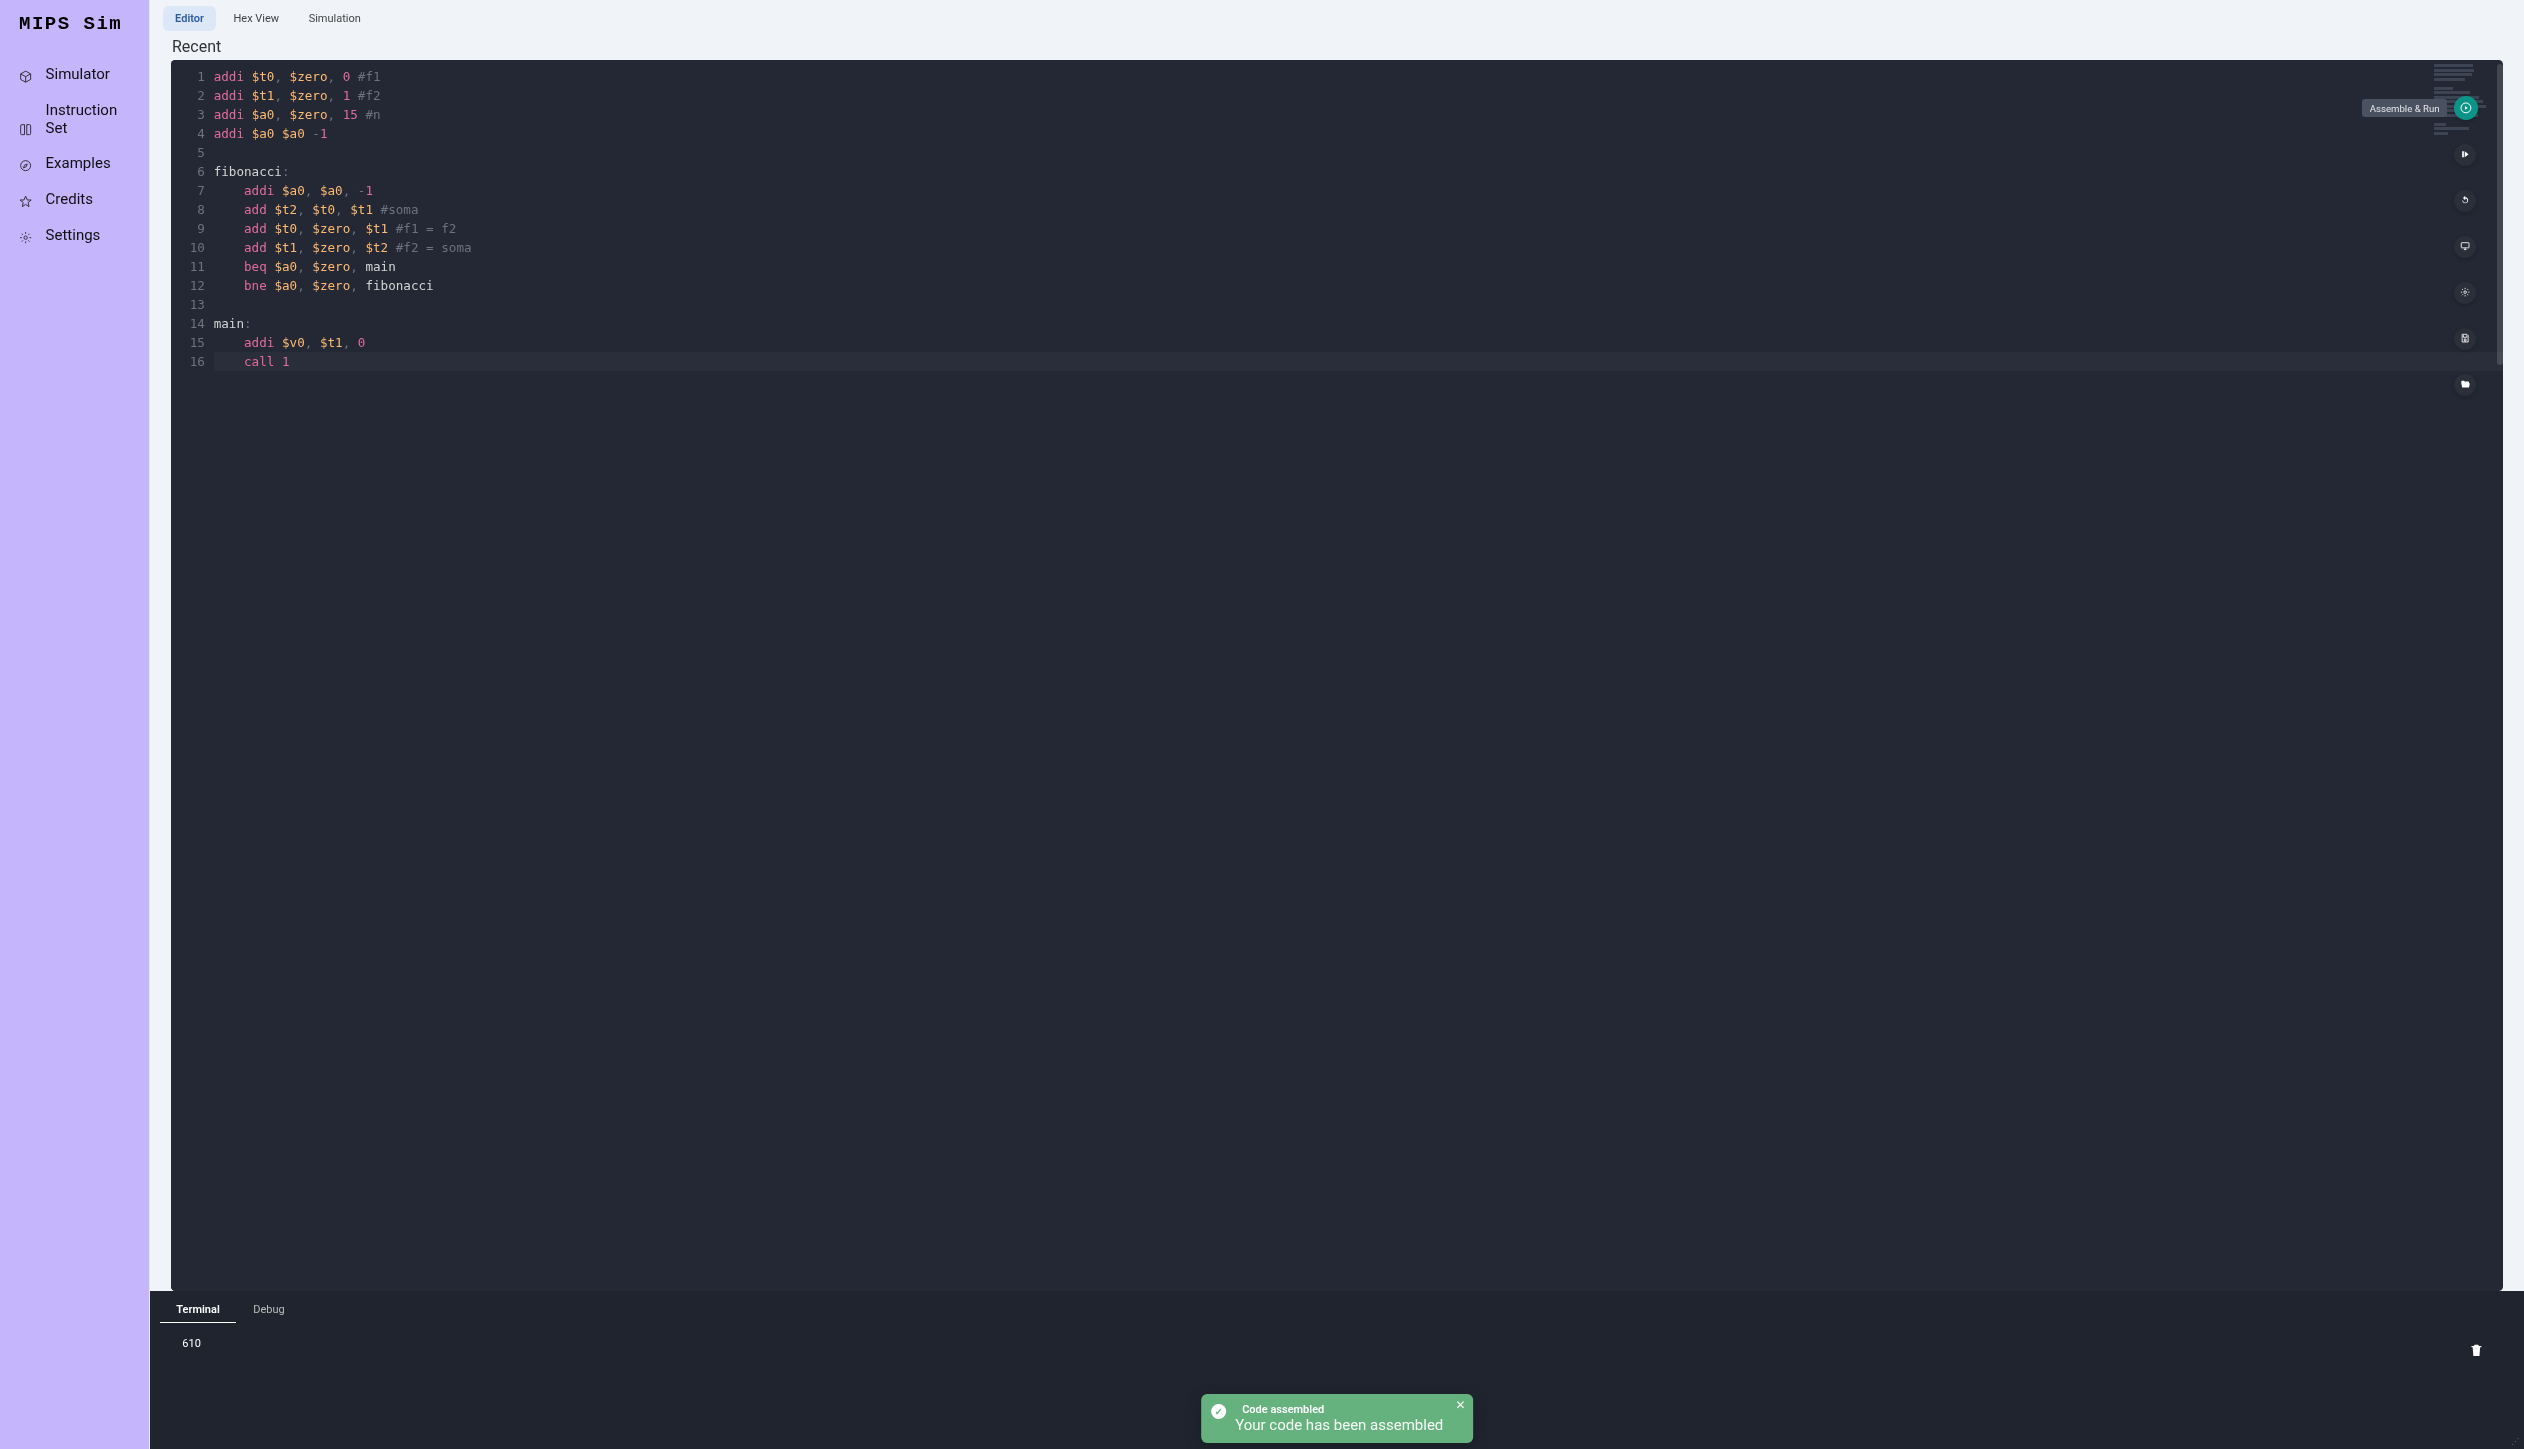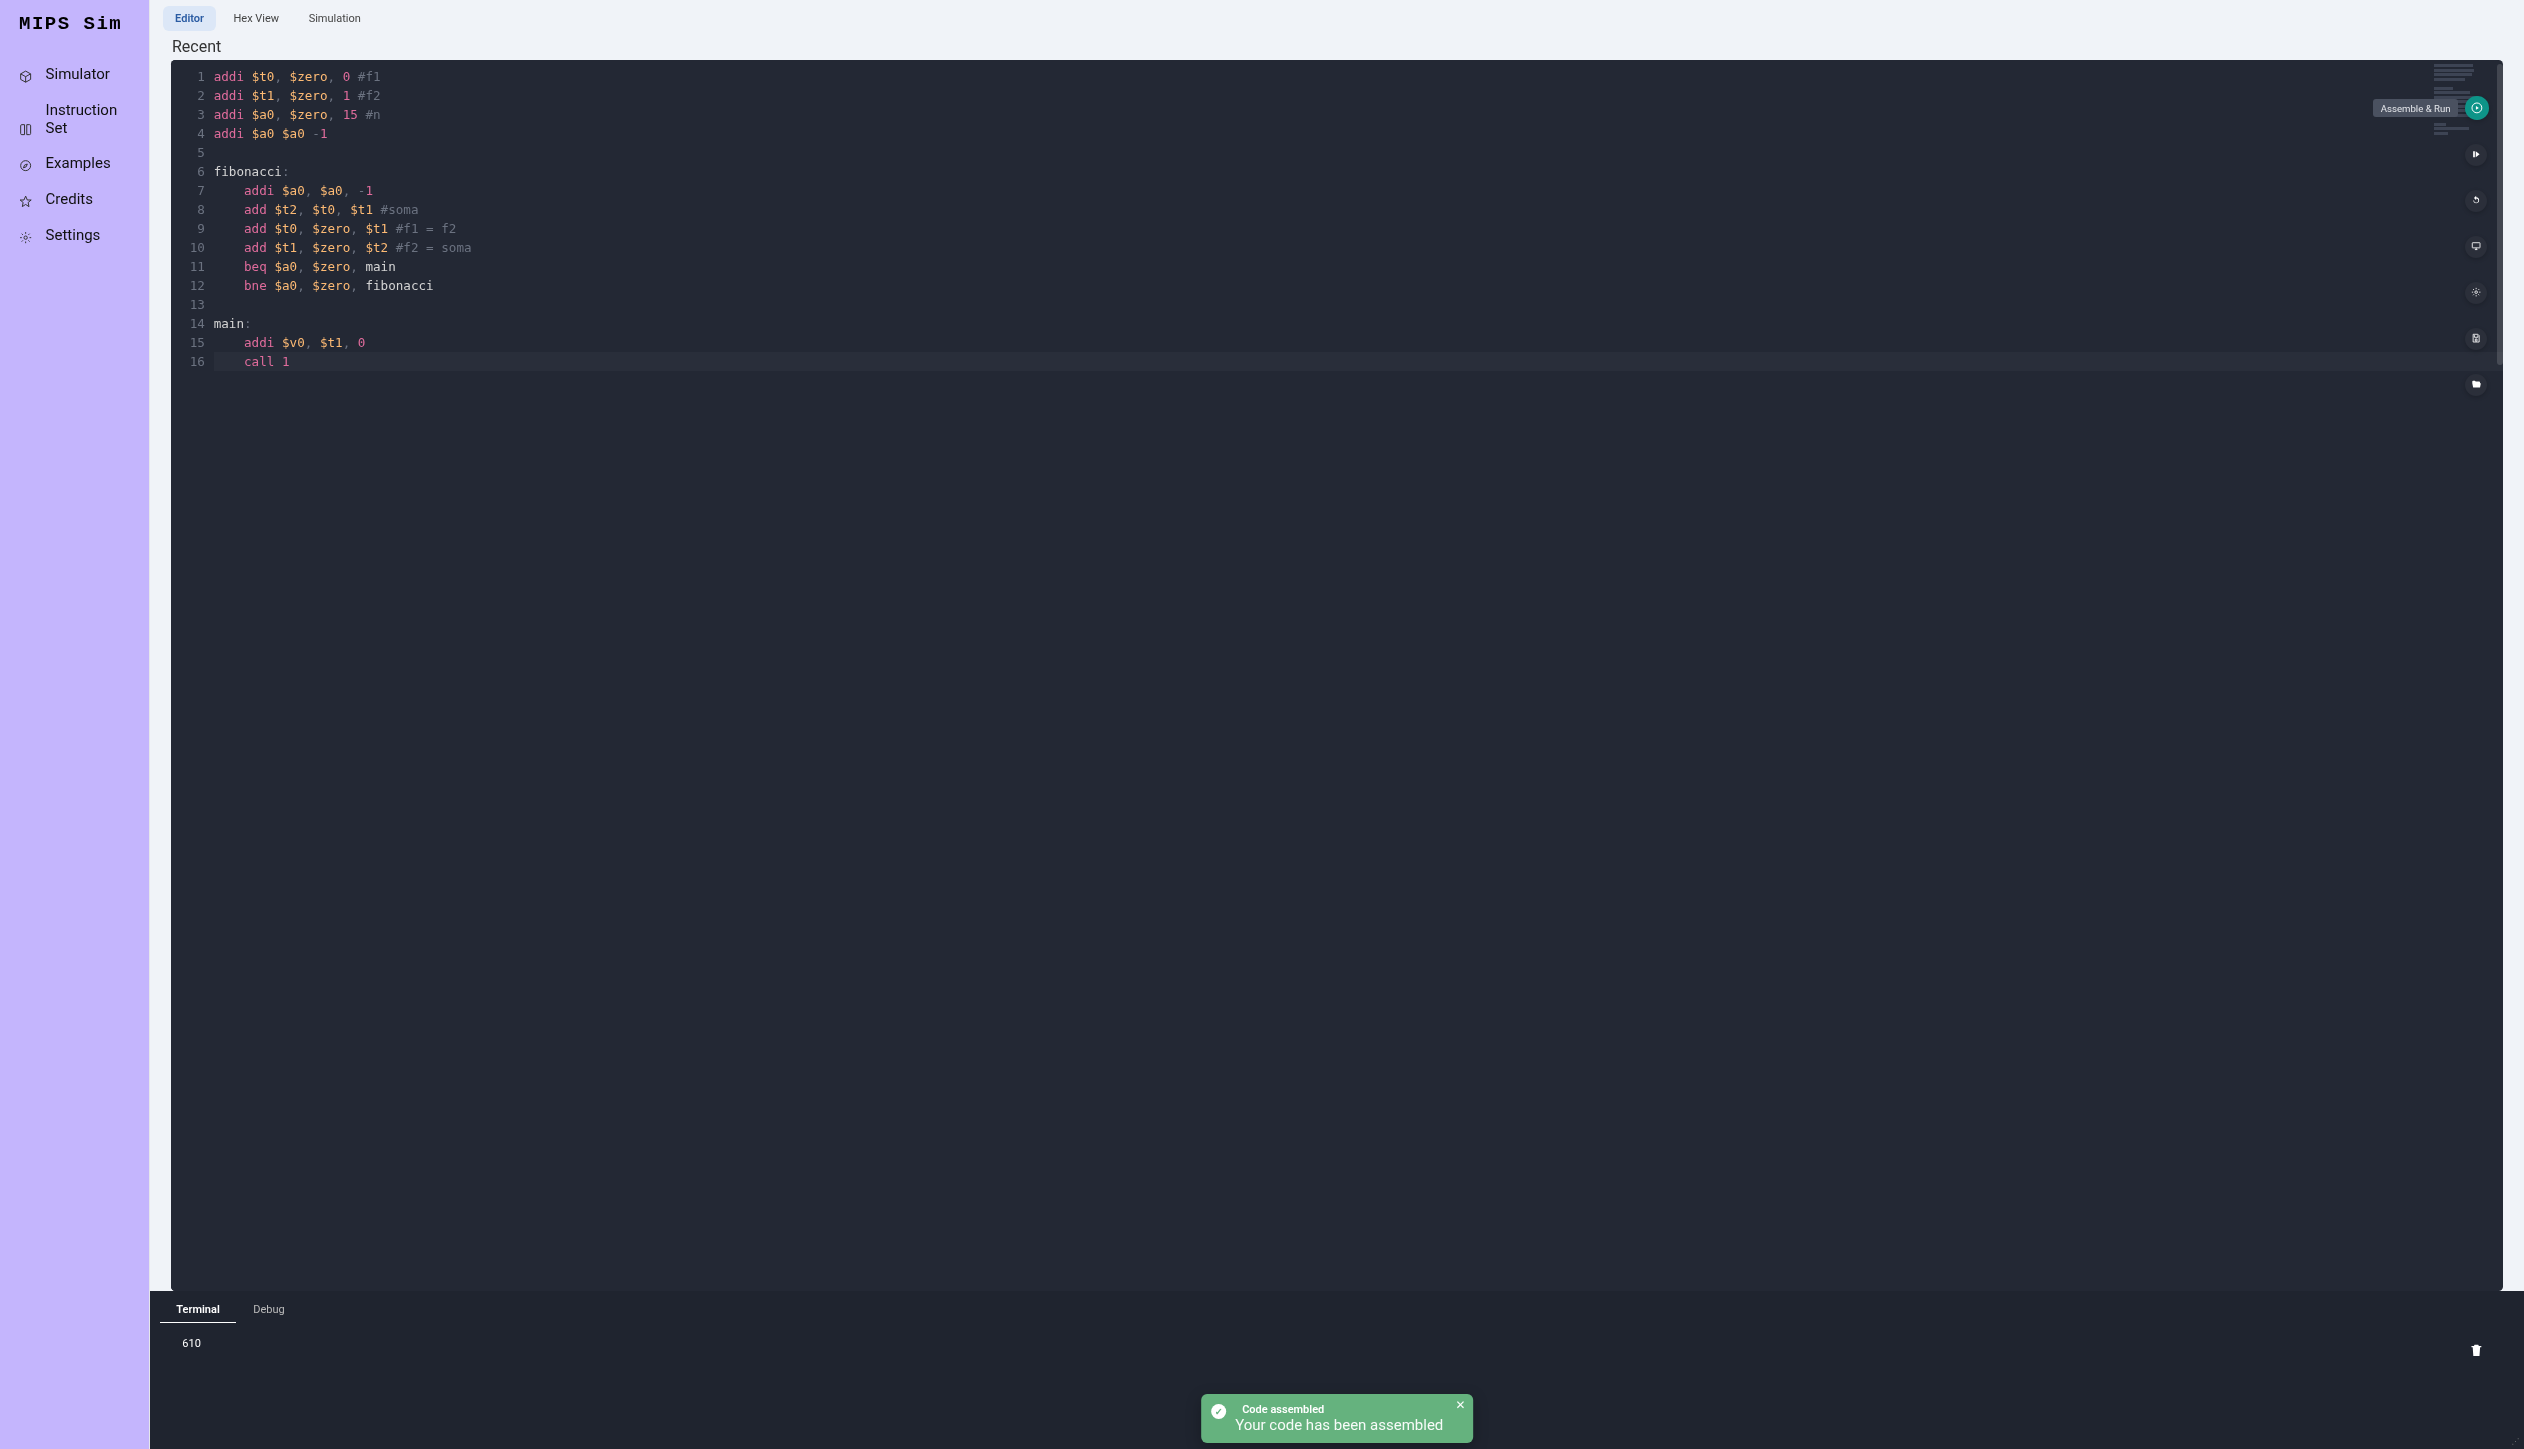--- a/index.html
+++ b/index.html
@@ -30,21 +30,21 @@
     .tok-reg { color: #fdba74; }
     .tok-num { color: #e06c9c; }
     .tok-cmt { color: #6b7280; }
     .tok-lbl { color: #d4d4d4; }
     .tok-punct { color: #6b7280; }
     .minimap { position: absolute; top: 4.4px; right: 4.4px; width: 65px; height: 81px; opacity: 0.25; }
     .minimap .mini-line { height: 3px; margin-bottom: 1.5px; background: #8a98b5; }
     .scroll-thumb { position: absolute; right: 0; top: 4.4px; width: 6.6px; height: 301px; background: rgba(255,255,255,0.14); border-radius: 3px; }
 
     
-    .fab-col { position: absolute; right: 35px; top: 96px; display: flex; flex-direction: column; gap: 24px; z-index: 5; }
+    .fab-col { position: absolute; right: 46px; top: 96px; display: flex; flex-direction: column; gap: 24px; z-index: 5; }
     .fab { width: 22px; height: 22px; border-radius: 50%; background: #2b2f3a; color: #fff; display: flex; align-items: center; justify-content: center; cursor: pointer; box-shadow: 0 1.5px 4.4px rgba(0,0,0,0.2); }
     .fab.big { width: 23.6px; height: 23.6px; }
     .fab.teal { background: #0d9488; }
     .fab svg { width: 10.3px; height: 10.3px; fill: #fff; }
     .fab.big svg { width: 11.8px; height: 11.8px; }
     .tooltip { position: absolute; left: -92px; top: 3px; background: #4a5160; color: #e5e7eb; padding: 3.7px 7.4px; border-radius: 3px; font-size: 9.6px; white-space: nowrap; }
 
     
     .panel { background: #1f242f; color: #fff; height: 158px; display: flex; flex-direction: column; position: relative; }
     .panel-tabs { display: flex; padding: 7.4px 10.3px 0 10.3px; }

